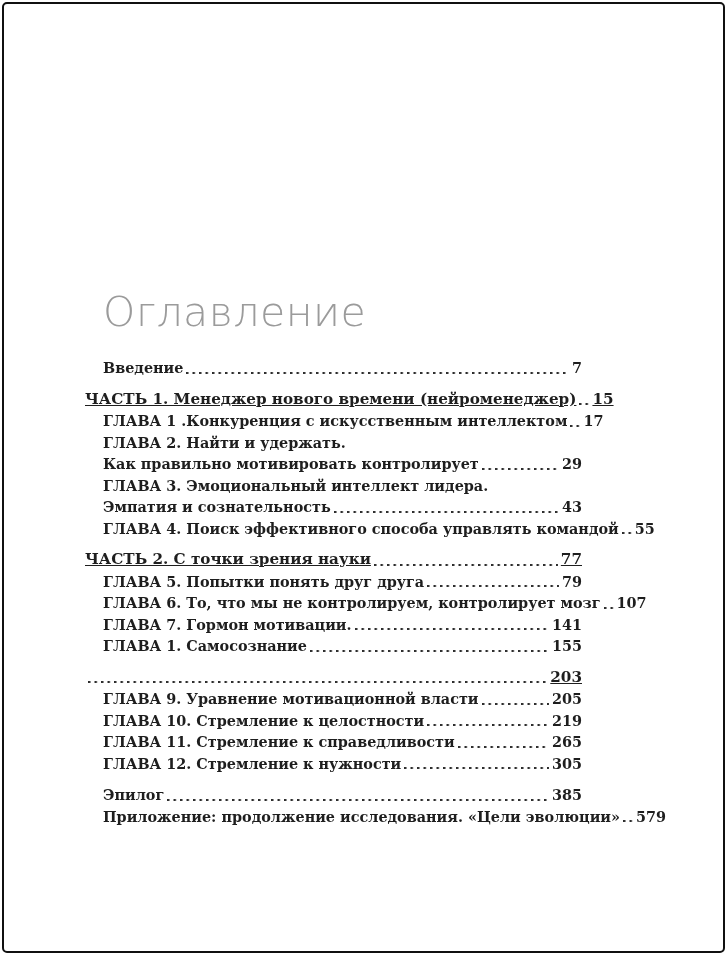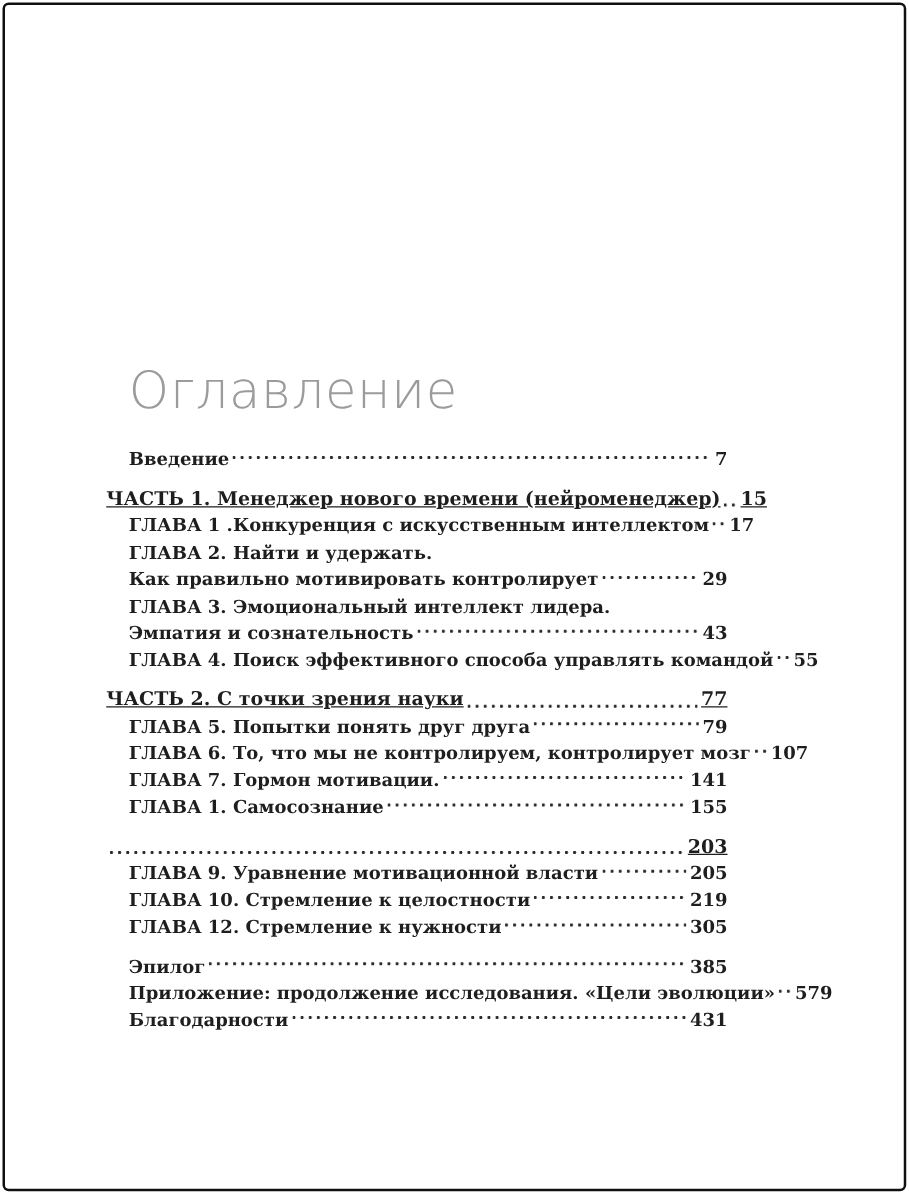--- a/index.html
+++ b/index.html
@@ -49,21 +49,20 @@
     display: flex;
     align-items: flex-end;
     font-size: 14.4px;
     font-weight: 700;
     line-height: 21.5px;
     color: #1e1e1e;
     white-space: nowrap;
   }
   .toc-row.indent {
     padding-left: 18px;
-    align-items: center;
   }
   .toc-row.part {
     font-size: 15.2px;
     text-decoration: underline;
   }
   .toc-row.gap {
     margin-top: 10px;
   }
   .toc-label {
     flex: 0 0 auto;
@@ -161,33 +160,33 @@
     <span class="toc-label">ГЛАВА 9. Уравнение мотивационной власти</span>
     <span class="toc-leader"></span>
     <span class="toc-page">205</span>
   </div>
       <div class="toc-row indent">
     <span class="toc-label">ГЛАВА 10. Стремление к целостности</span>
     <span class="toc-leader"></span>
     <span class="toc-page">219</span>
   </div>
       <div class="toc-row indent">
+    <span class="toc-label">ГЛАВА 11. Стремление к справедливости</span>
+    <span class="toc-leader"></span>
+    <span class="toc-page">265</span>
+  </div>
+      <div class="toc-row indent">
     <span class="toc-label">ГЛАВА 12. Стремление к нужности</span>
     <span class="toc-leader"></span>
     <span class="toc-page">305</span>
   </div>
       <div class="toc-row indent gap">
     <span class="toc-label">Эпилог</span>
     <span class="toc-leader"></span>
     <span class="toc-page">385</span>
   </div>
       <div class="toc-row indent">
     <span class="toc-label">Приложение: продолжение исследования. «Цели эволюции»</span>
     <span class="toc-leader"></span>
     <span class="toc-page">579</span>
   </div>
-      <div class="toc-row indent">
-    <span class="toc-label">Благодарности</span>
-    <span class="toc-leader"></span>
-    <span class="toc-page">431</span>
-  </div>
     </div>
 </div>
 
 </body></html>

